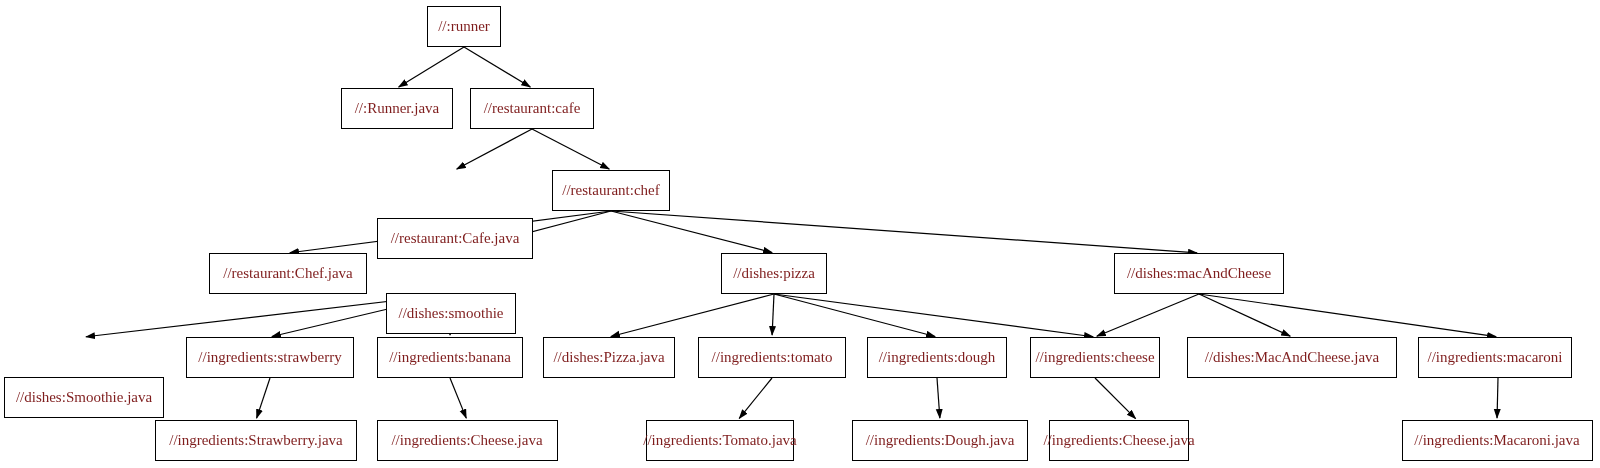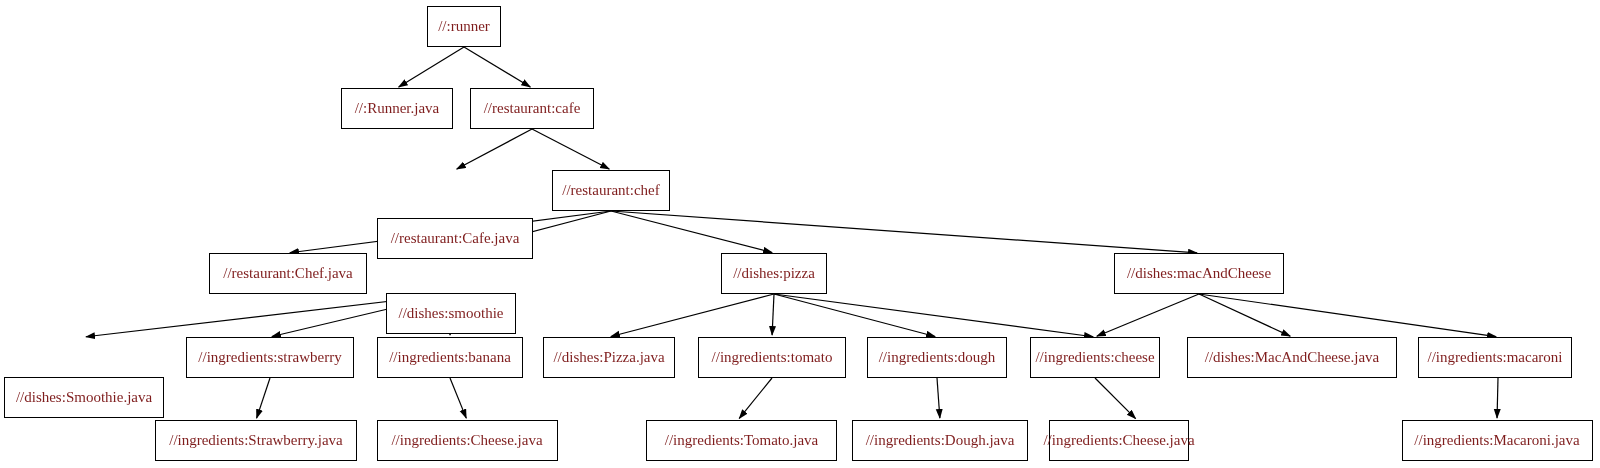--- a/index.html
+++ b/index.html
@@ -130,21 +130,21 @@
       </div>
       <div class="graph-node" style="left: 1418px; top: 337px; width: 154px;">
         <span>//ingredients:macaroni</span>
       </div>
       <div class="graph-node" style="left: 155px; top: 420px; width: 202px;">
         <span>//ingredients:Strawberry.java</span>
       </div>
       <div class="graph-node" style="left: 376.5px; top: 420px; width: 181px;">
         <span>//ingredients:Cheese.java</span>
       </div>
-      <div class="graph-node" style="left: 646px; top: 420px; width: 191px;">
+      <div class="graph-node" style="left: 646px; top: 420px; width: 148px;">
         <span>//ingredients:Tomato.java</span>
       </div>
       <div class="graph-node" style="left: 852px; top: 420px; width: 176px;">
         <span>//ingredients:Dough.java</span>
       </div>
       <div class="graph-node" style="left: 1049px; top: 420px; width: 140px;">
         <span>//ingredients:Cheese.java</span>
       </div>
       <div class="graph-node" style="left: 1401.5px; top: 420px; width: 191px;">
         <span>//ingredients:Macaroni.java</span>

